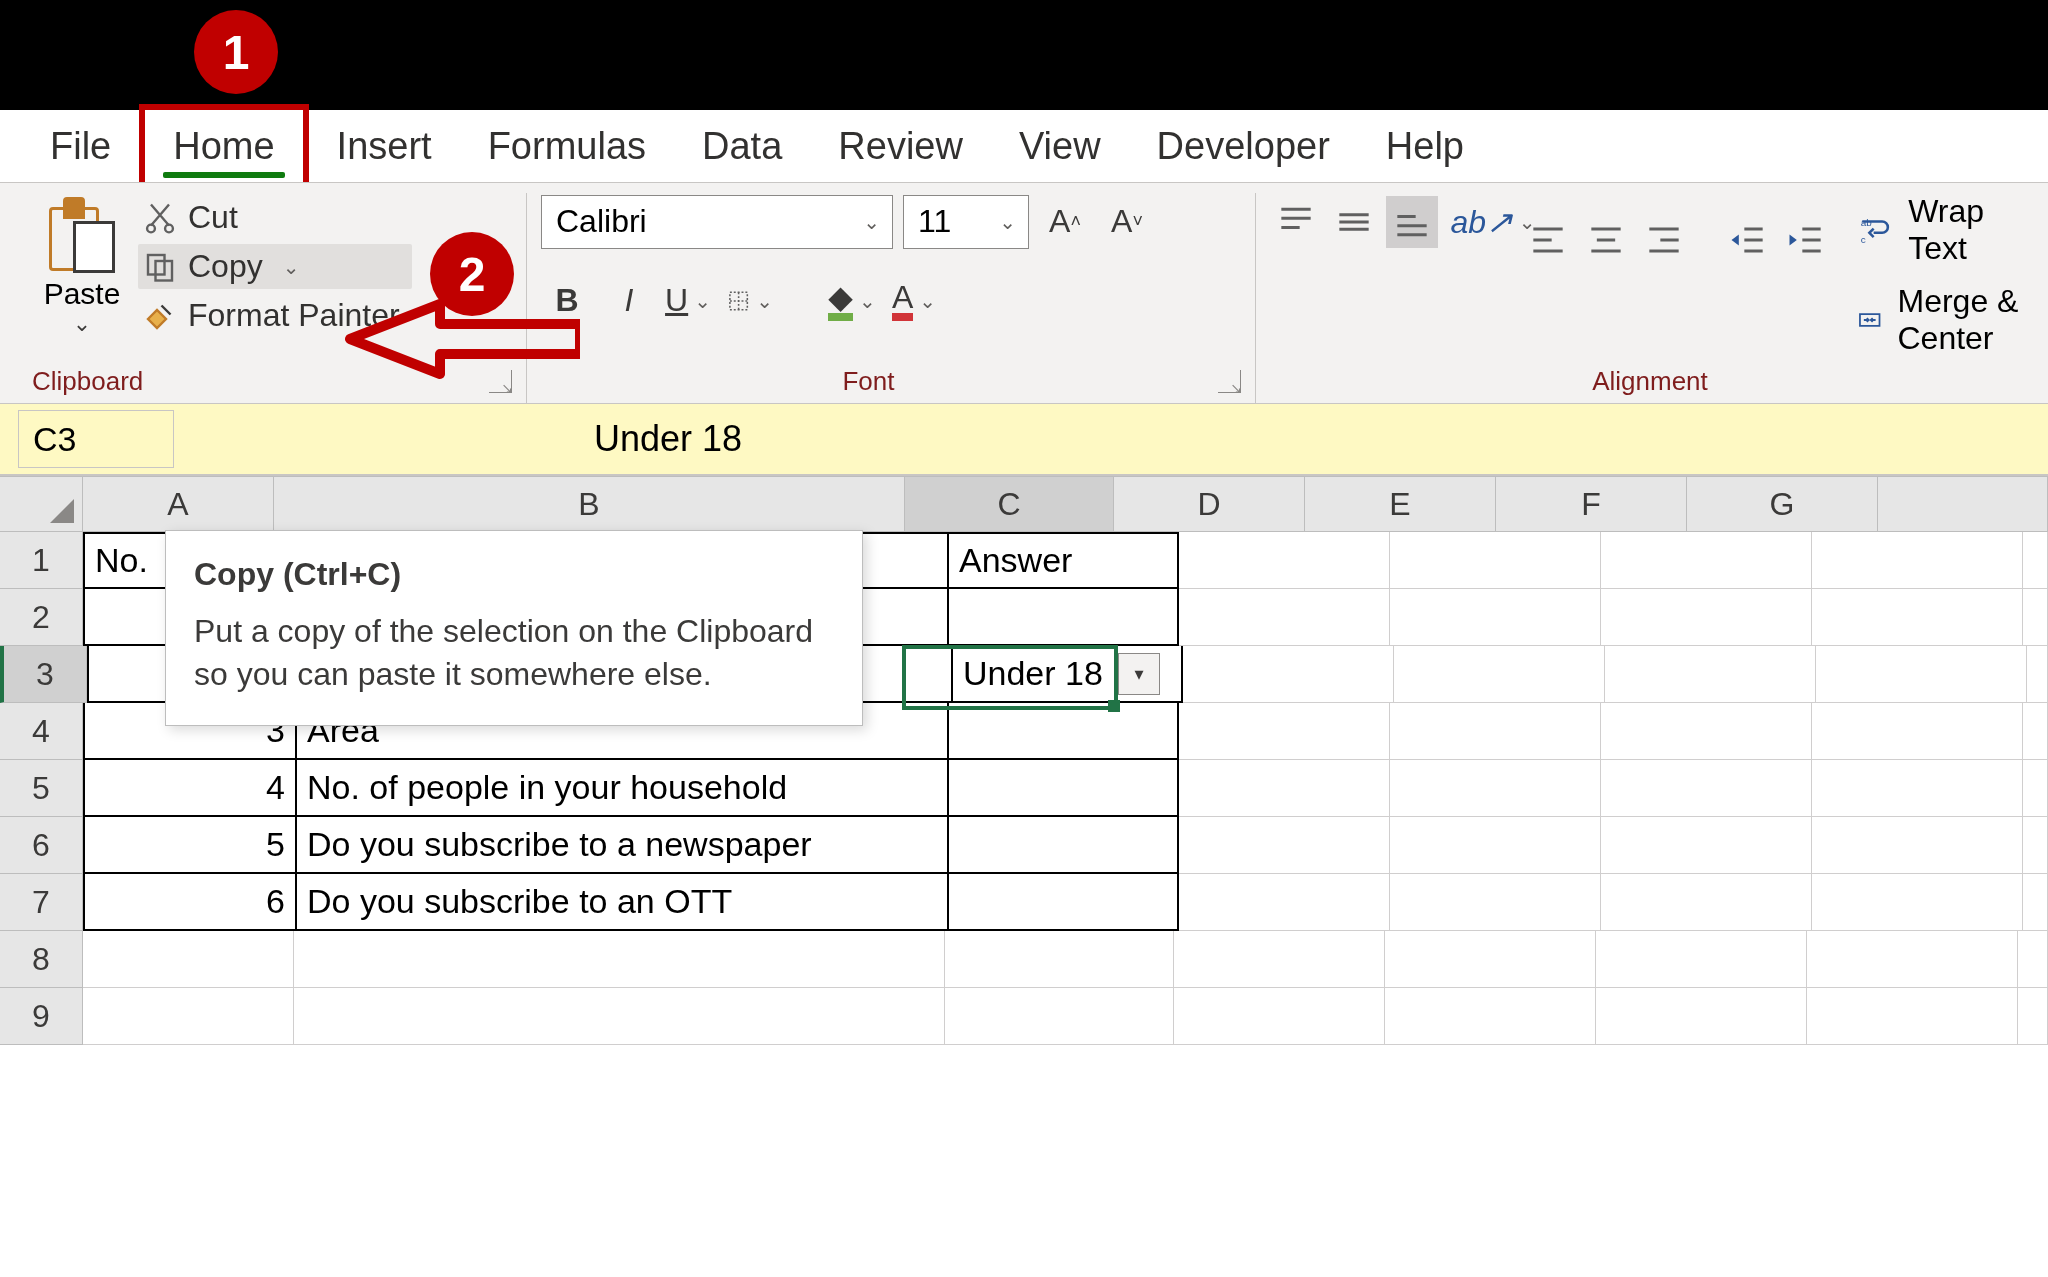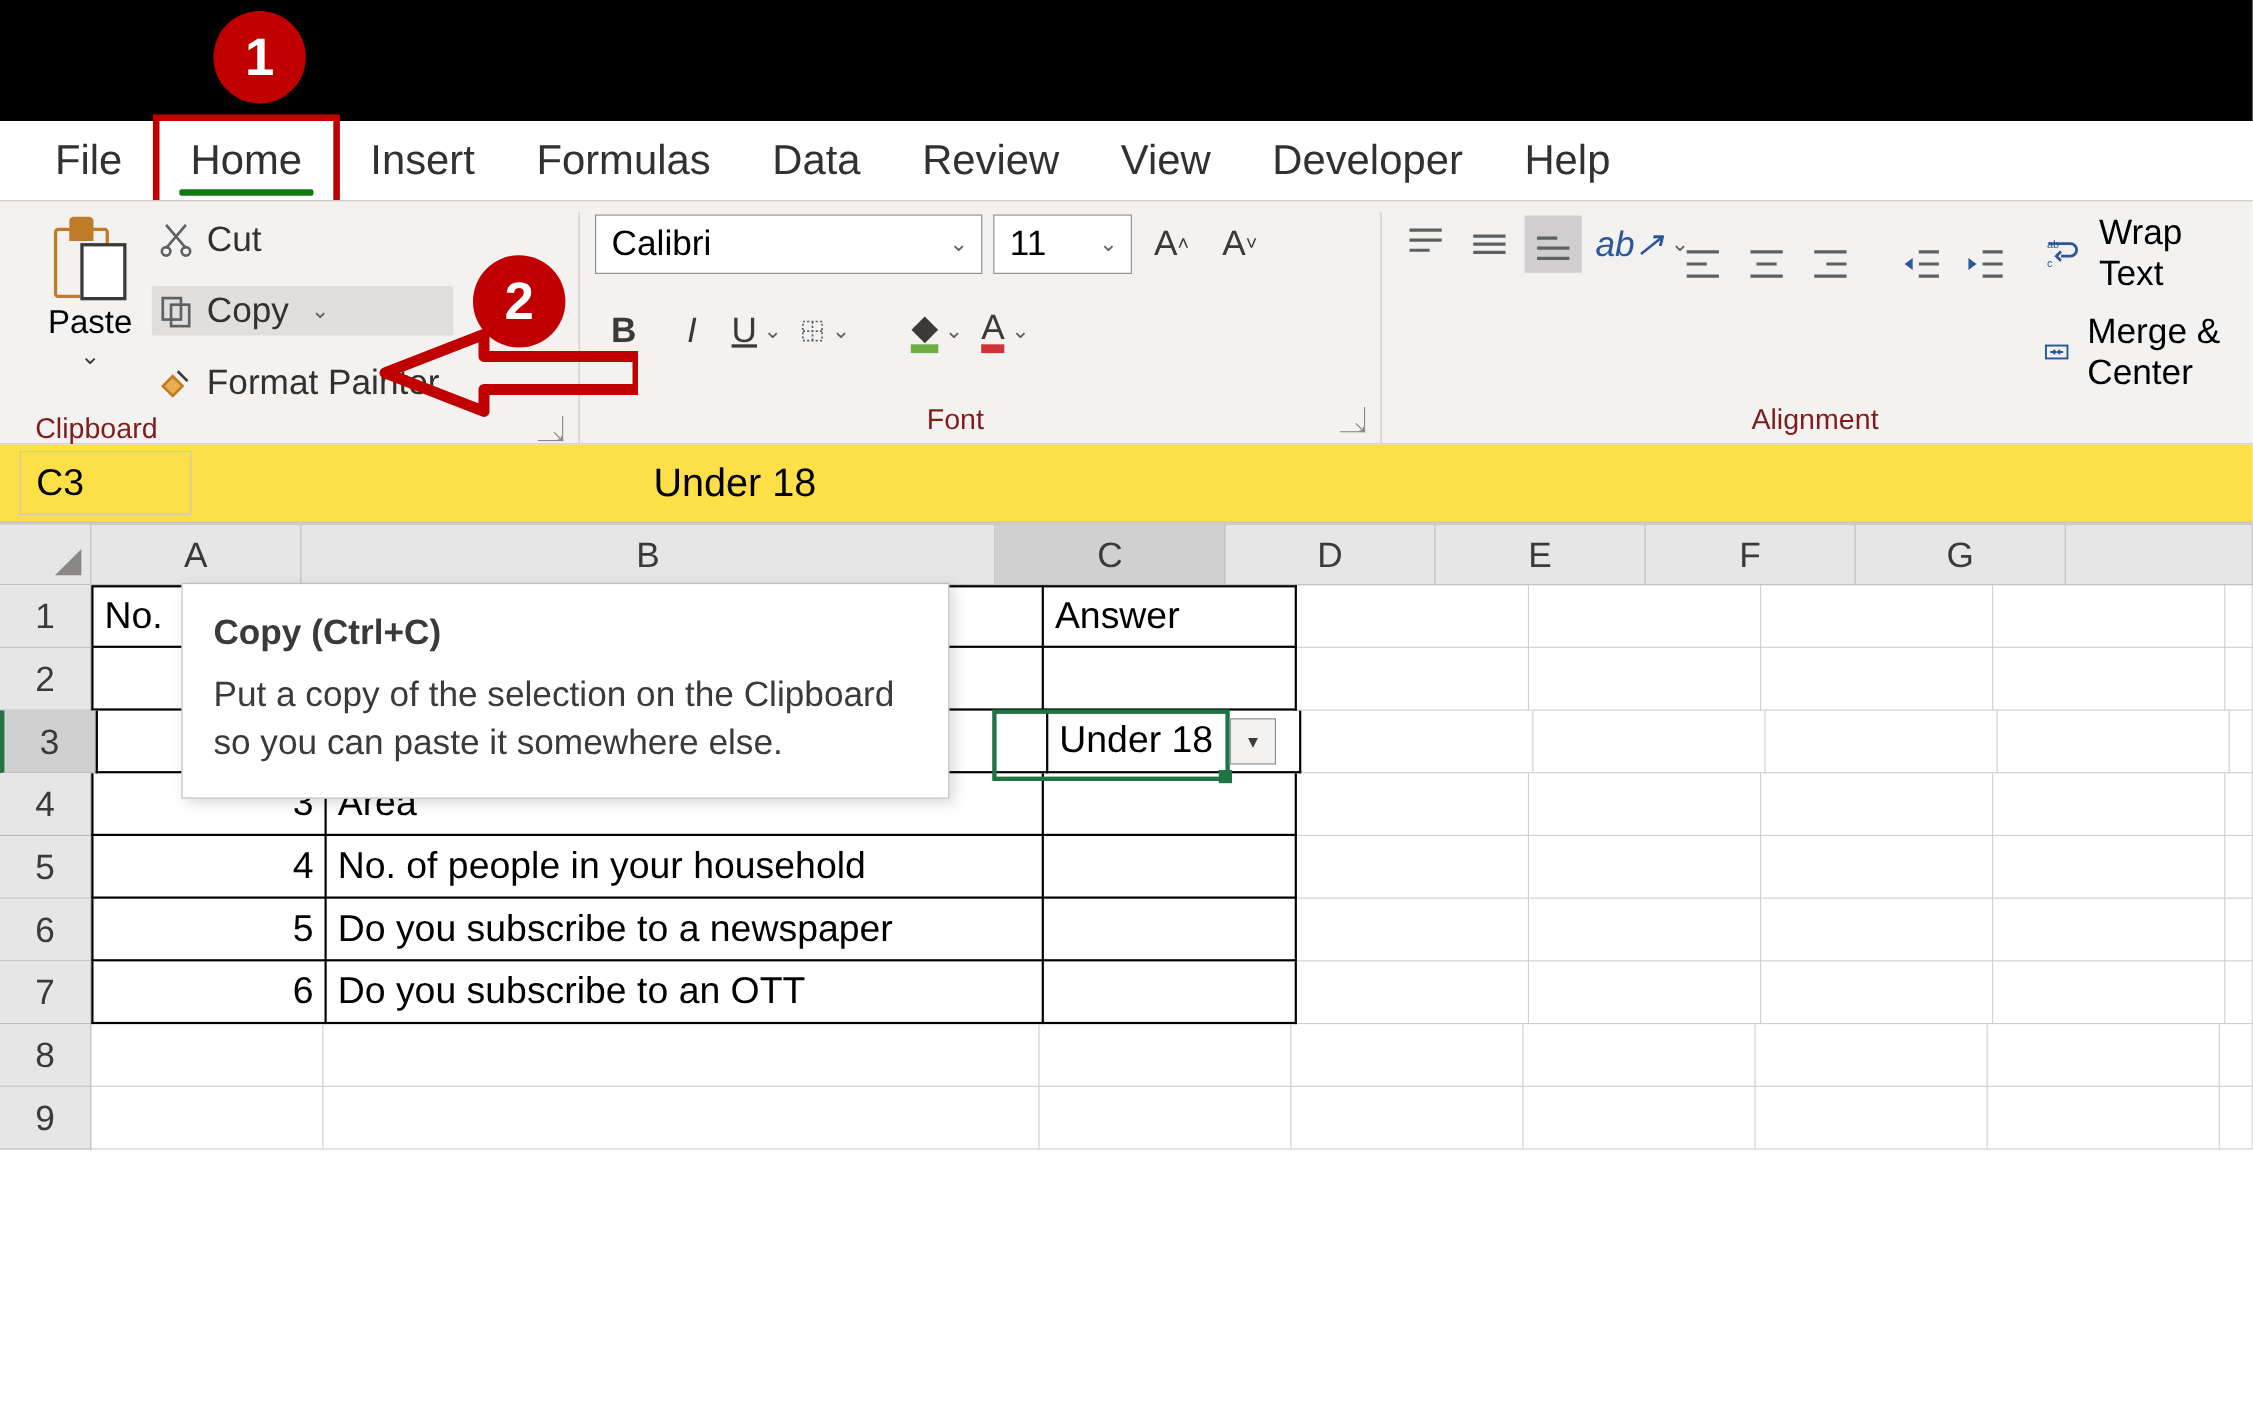--- a/index.html
+++ b/index.html
@@ -116,21 +116,21 @@
     position:absolute; left:14px; top:0; width:16px; height:16px;
     border:3px solid #c07b28; border-radius:4px 4px 0 0; background:#c07b28;
   }
   .paste-page {
     position:absolute; right:0; bottom:0; width:36px; height:46px;
     background:#fff; border:3px solid #3b3a39;
   }
   .paste-label { font-size:30px; margin-top:4px; }
   .paste-drop { font-size:22px; color:#3b3a39; }
   .clipboard-list {
-    display:flex; flex-direction:column; gap:20px;
+    display:flex; flex-direction:column; gap:4px;
     padding-top:2px;
     text-align:center;
   }
   .clip-item {
     display:flex; align-items:center; gap:10px;
     font-size:32px; color:#323130;
     padding: 4px 12px 4px 4px;
     cursor:pointer;
     border-radius:2px;
   }
@@ -164,21 +164,21 @@
   
   .align-group .row { display:flex; gap:6px; align-items:center; }
   .align-group .row + .row { margin-top:18px; }
   .wrap-merge { display:flex; flex-direction:column; gap:16px; padding-left:20px;}
   .wrap-item { display:flex; align-items:center; gap:16px; font-size:32px; cursor:pointer;}
   .wrap-icon { width:40px; height:40px; }
   
   .formula-bar {
     height:70px; display:flex; align-items:center;
     border-bottom: 2px solid var(--border-gray);
-    background:#fde047;
+    background:#fef9c3;
   }
   .name-box {
     width:140px; height:56px; margin:0 0 0 18px;
     border:1px solid var(--border-gray);
     display:flex; align-items:center; padding-left:14px;
     font-size:34px;
   }
   .fx-content {
     flex:1; font-size:36px; padding-left: 420px;
   }

